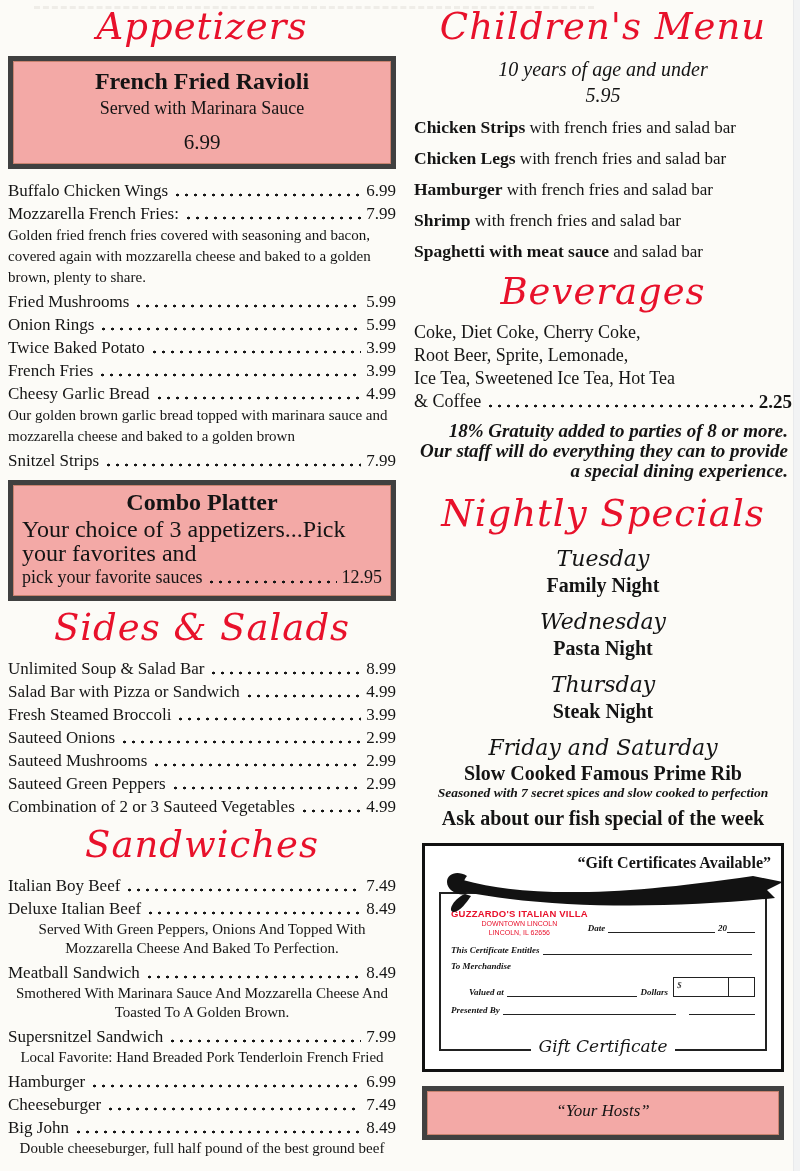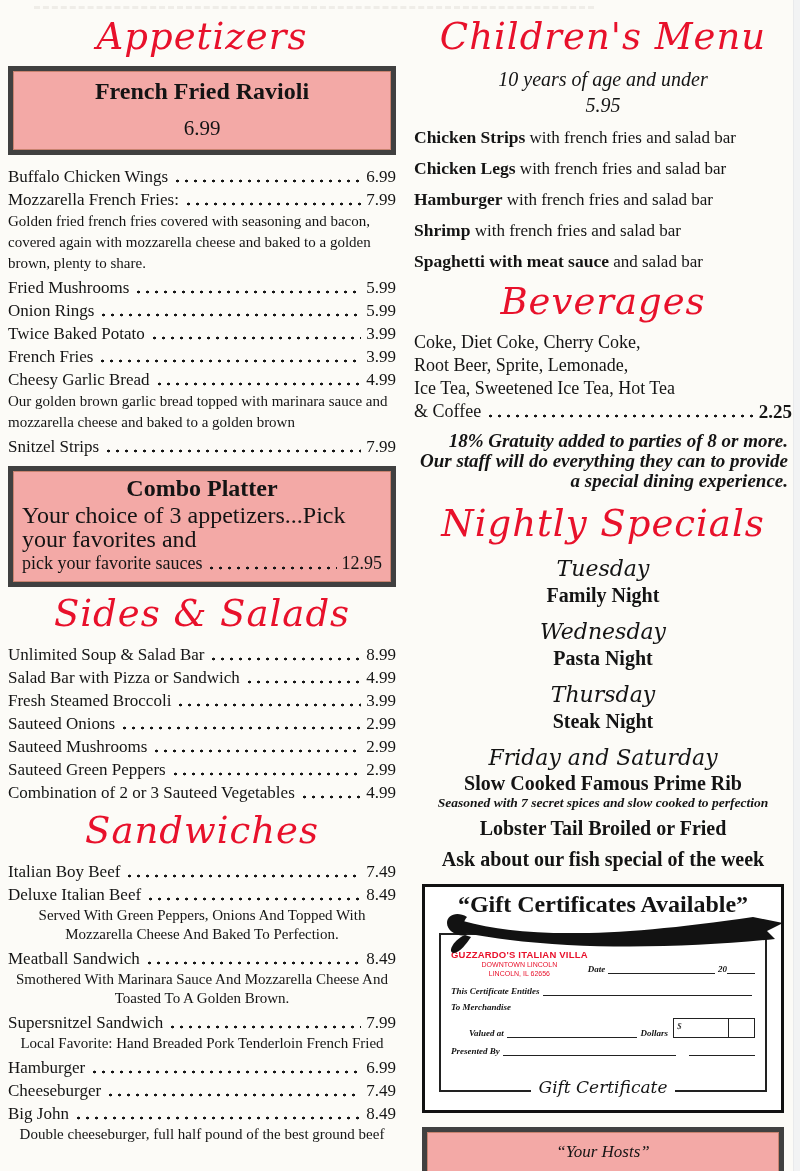--- a/index.html
+++ b/index.html
@@ -10,21 +10,21 @@
     background: #fcfbf7;
     font-family: "Liberation Serif", "DejaVu Serif", serif;
     color: #141414;
     overflow: hidden;
   }
   .edge-strip { position:absolute; right:0; top:0; width:7px; height:100%;
     background:#f2f3f4; border-left:1px solid #e9eaec; }
   .top-artifact { position:absolute; top:6px; left:34px; width:560px;
     border-top:3px dashed #efede8; }
 
-  .col { position:absolute; top:10px; }
+  .col { position:absolute; top:0; }
   .col-left  { left:8px;  width:388px; }
   .col-right { left:414px; width:378px; }
 
   
   .script-title {
     font-family: "DejaVu Serif", serif;
     font-style: italic;
     color: #e8112b;
     text-align: center;
     font-size: 37px; line-height: 42px;
@@ -87,21 +87,21 @@
   .sp-main.mt { margin-top:5px; }
 
   
   .gift-box {
     position:relative;
     margin: 12px 8px 0;
     border: 3px solid #111;
     background:#fff;
     padding: 4px 10px 10px;
   }
-  .gift-header { text-align:center; font-size:24px; font-weight:bold; line-height:26px; }
+  .gift-header { text-align:right; font-size:16px; font-weight:bold; line-height:26px; }
   .ribbon { position:absolute; left:12px; top:22px; width:346px; height:46px; z-index:2; pointer-events:none; }
   .cert {
     position:relative; z-index:1;
     margin: 16px 4px 8px;
     border: 2px solid #222;
     padding: 14px 10px 2px;
     font-size: 9px;
   }
   .cert-top { display:flex; }
   .cert-biz { width: 45%; text-align:center; }
@@ -135,20 +135,21 @@
 <div class="page">
   <div class="top-artifact"></div>
   <div class="edge-strip"></div>
 
   <div class="col col-left">
 
     <div class="script-title">Appetizers</div>
 
     <div class="red-box feature-box">
       <div class="feature-title">French Fried Ravioli</div>
+      <div class="feature-sub">Served with Marinara Sauce</div>
       <div class="feature-price">6.99</div>
     </div>
 
     <div class="item">
         <span class="nm">Buffalo Chicken Wings</span>
         <span class="dots"></span>
         <span class="pr">6.99</span>
       </div>
     <div class="item">
         <span class="nm">Mozzarella French Fries:</span>
@@ -309,21 +310,20 @@
       <div class="script-title" style="margin-top:12px; margin-bottom:2px;">Nightly Specials</div>
       <div class="sp-day">Tuesday</div>
       <div class="sp-main">Family Night</div>
       <div class="sp-day">Wednesday</div>
       <div class="sp-main">Pasta Night</div>
       <div class="sp-day">Thursday</div>
       <div class="sp-main">Steak Night</div>
       <div class="sp-day">Friday and Saturday</div>
       <div class="sp-main tight">Slow Cooked Famous Prime Rib</div>
       <div class="sp-desc">Seasoned with 7 secret spices and slow cooked to perfection</div>
-      <div class="sp-main mt">Lobster Tail Broiled or Fried</div>
       <div class="sp-main mt">Ask about our fish special of the week</div>
     </div>
 
     <div class="gift-box">
       <div class="gift-header">“Gift Certificates Available”</div>
       <svg class="ribbon" viewBox="0 0 346 46" preserveAspectRatio="none">
         <path fill="#121212" d="M30,8 C20,2 10,6 10,14 C10,22 20,28 30,26 C25,20 26,12 30,8 Z"></path>
         <path fill="#121212" d="M28,26 C18,30 10,42 16,44 C22,45 30,34 34,28 Z"></path>
         <path fill="#121212" d="M26,12 C90,30 180,28 316,8 L346,14 L330,22 L338,30 C240,40 120,42 28,24 C24,22 22,16 26,12 Z"></path>
       </svg>

